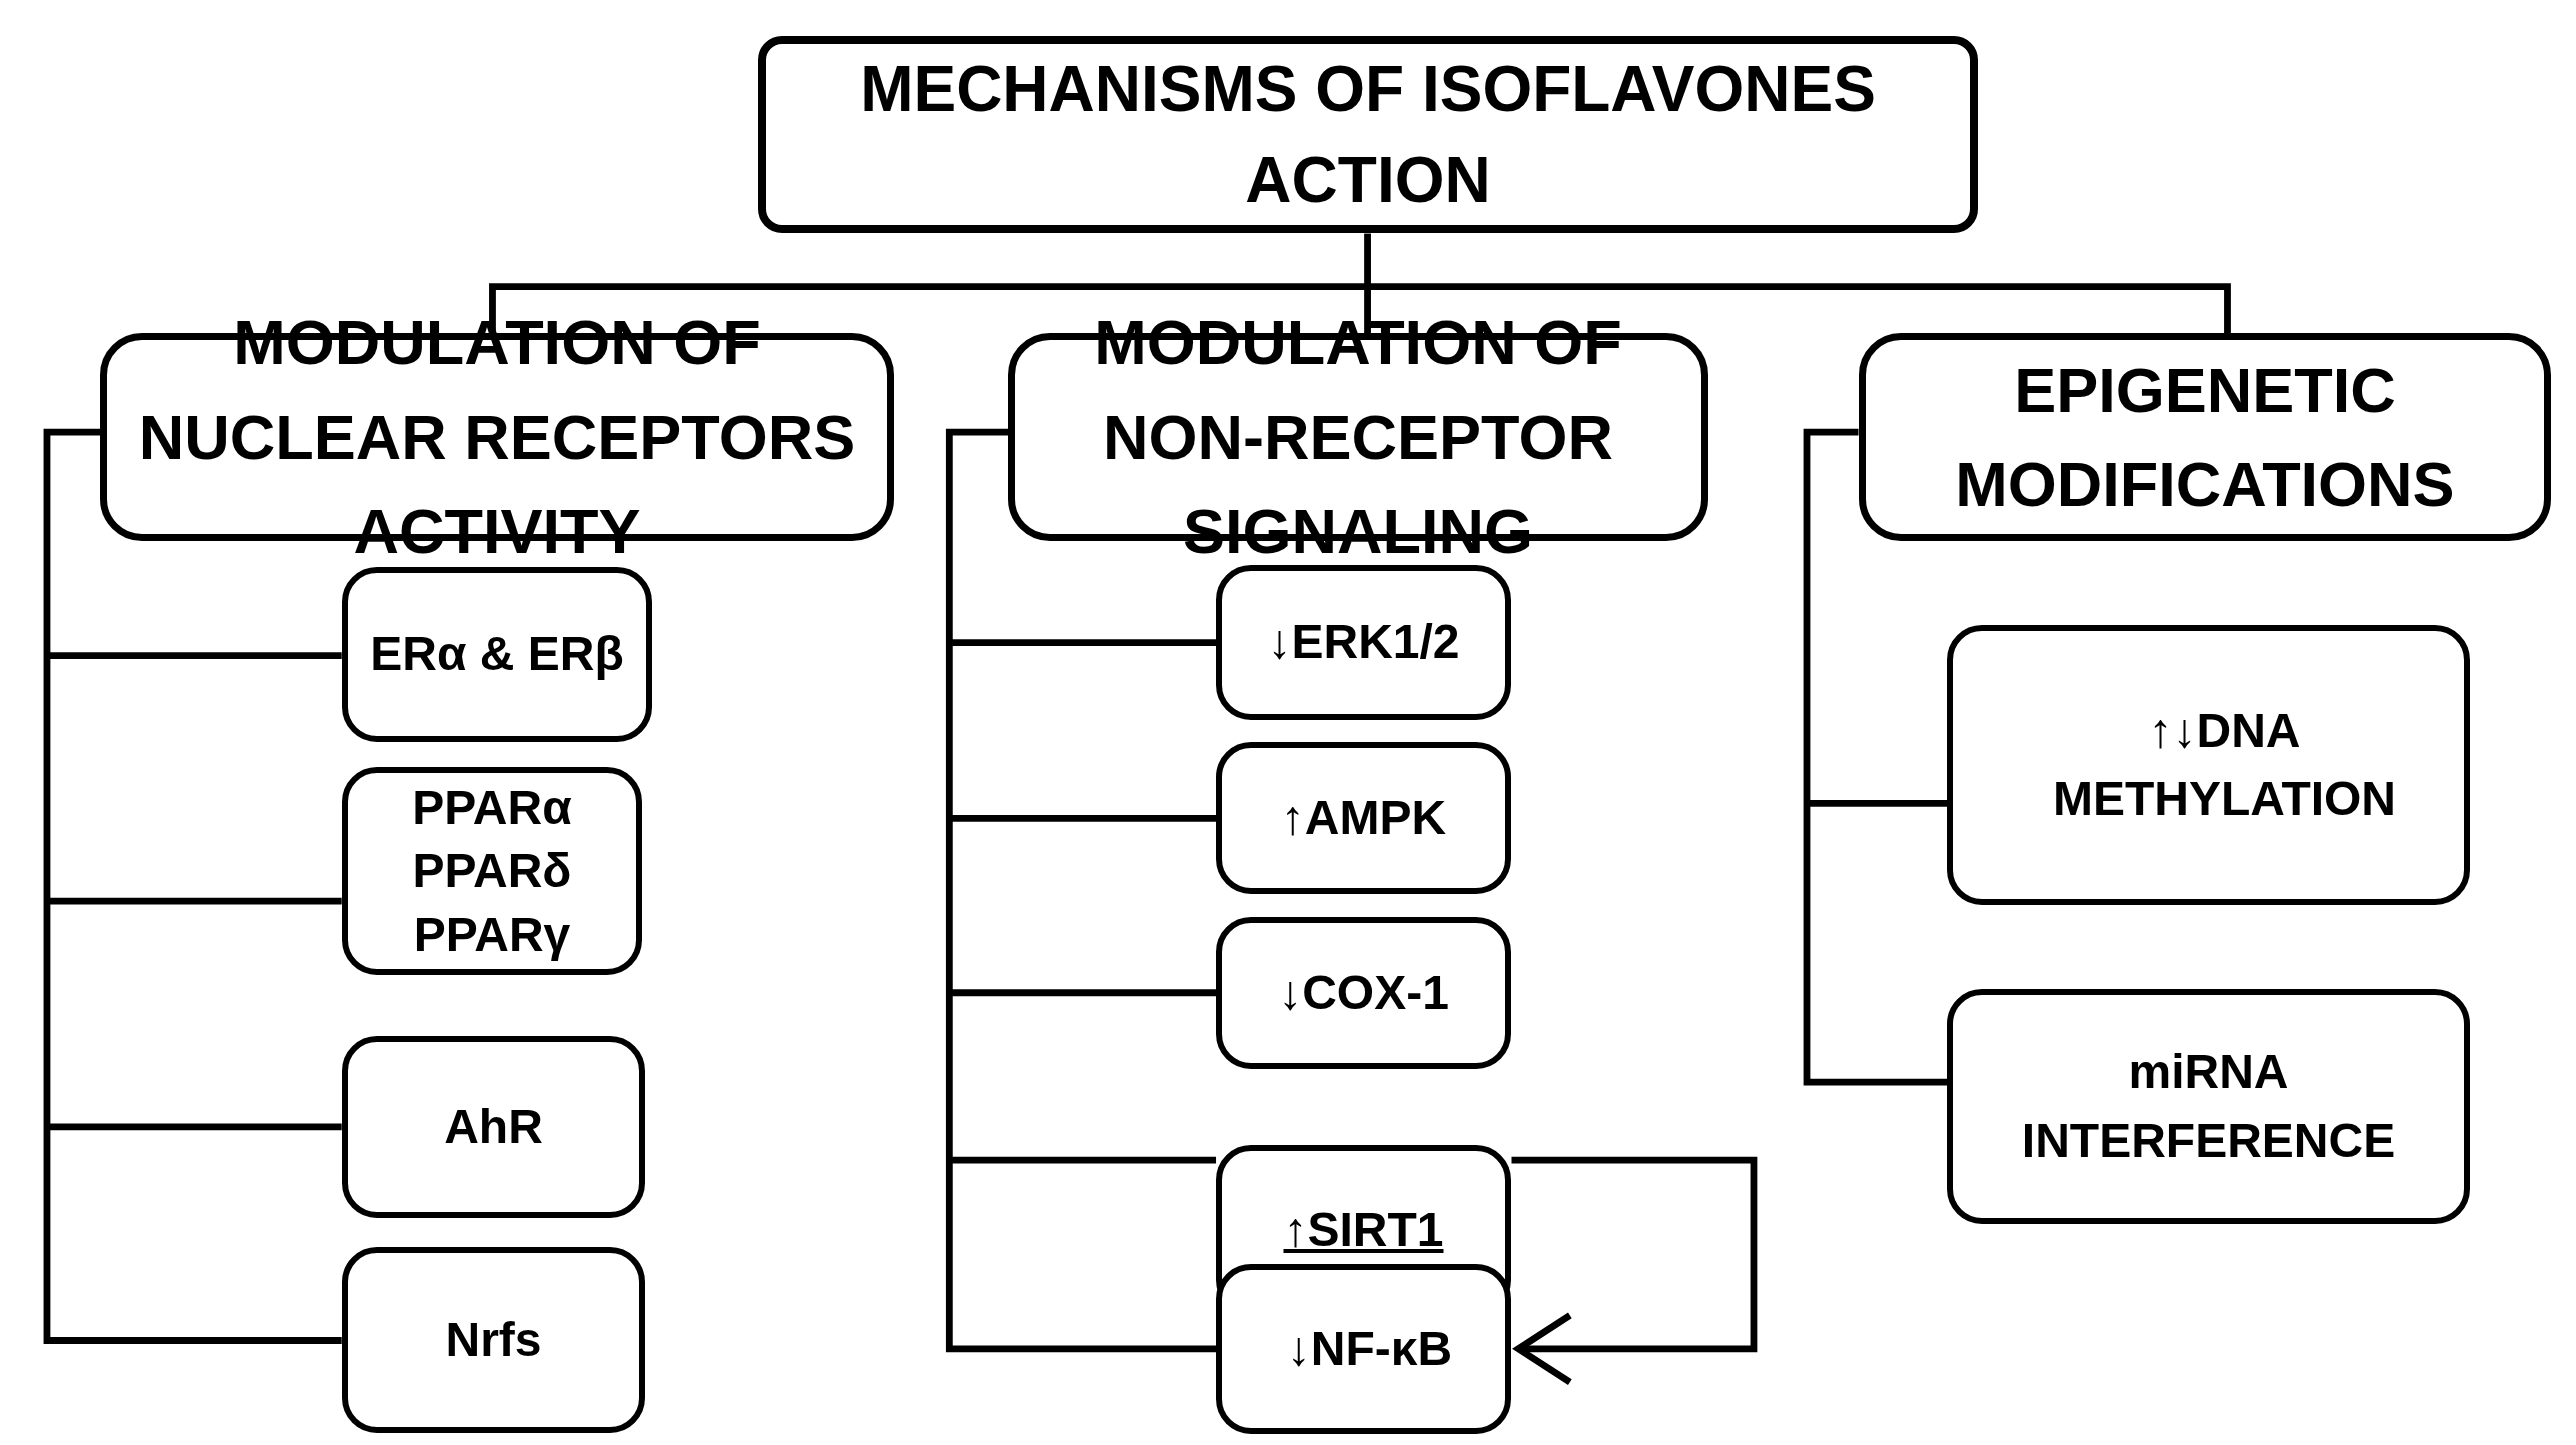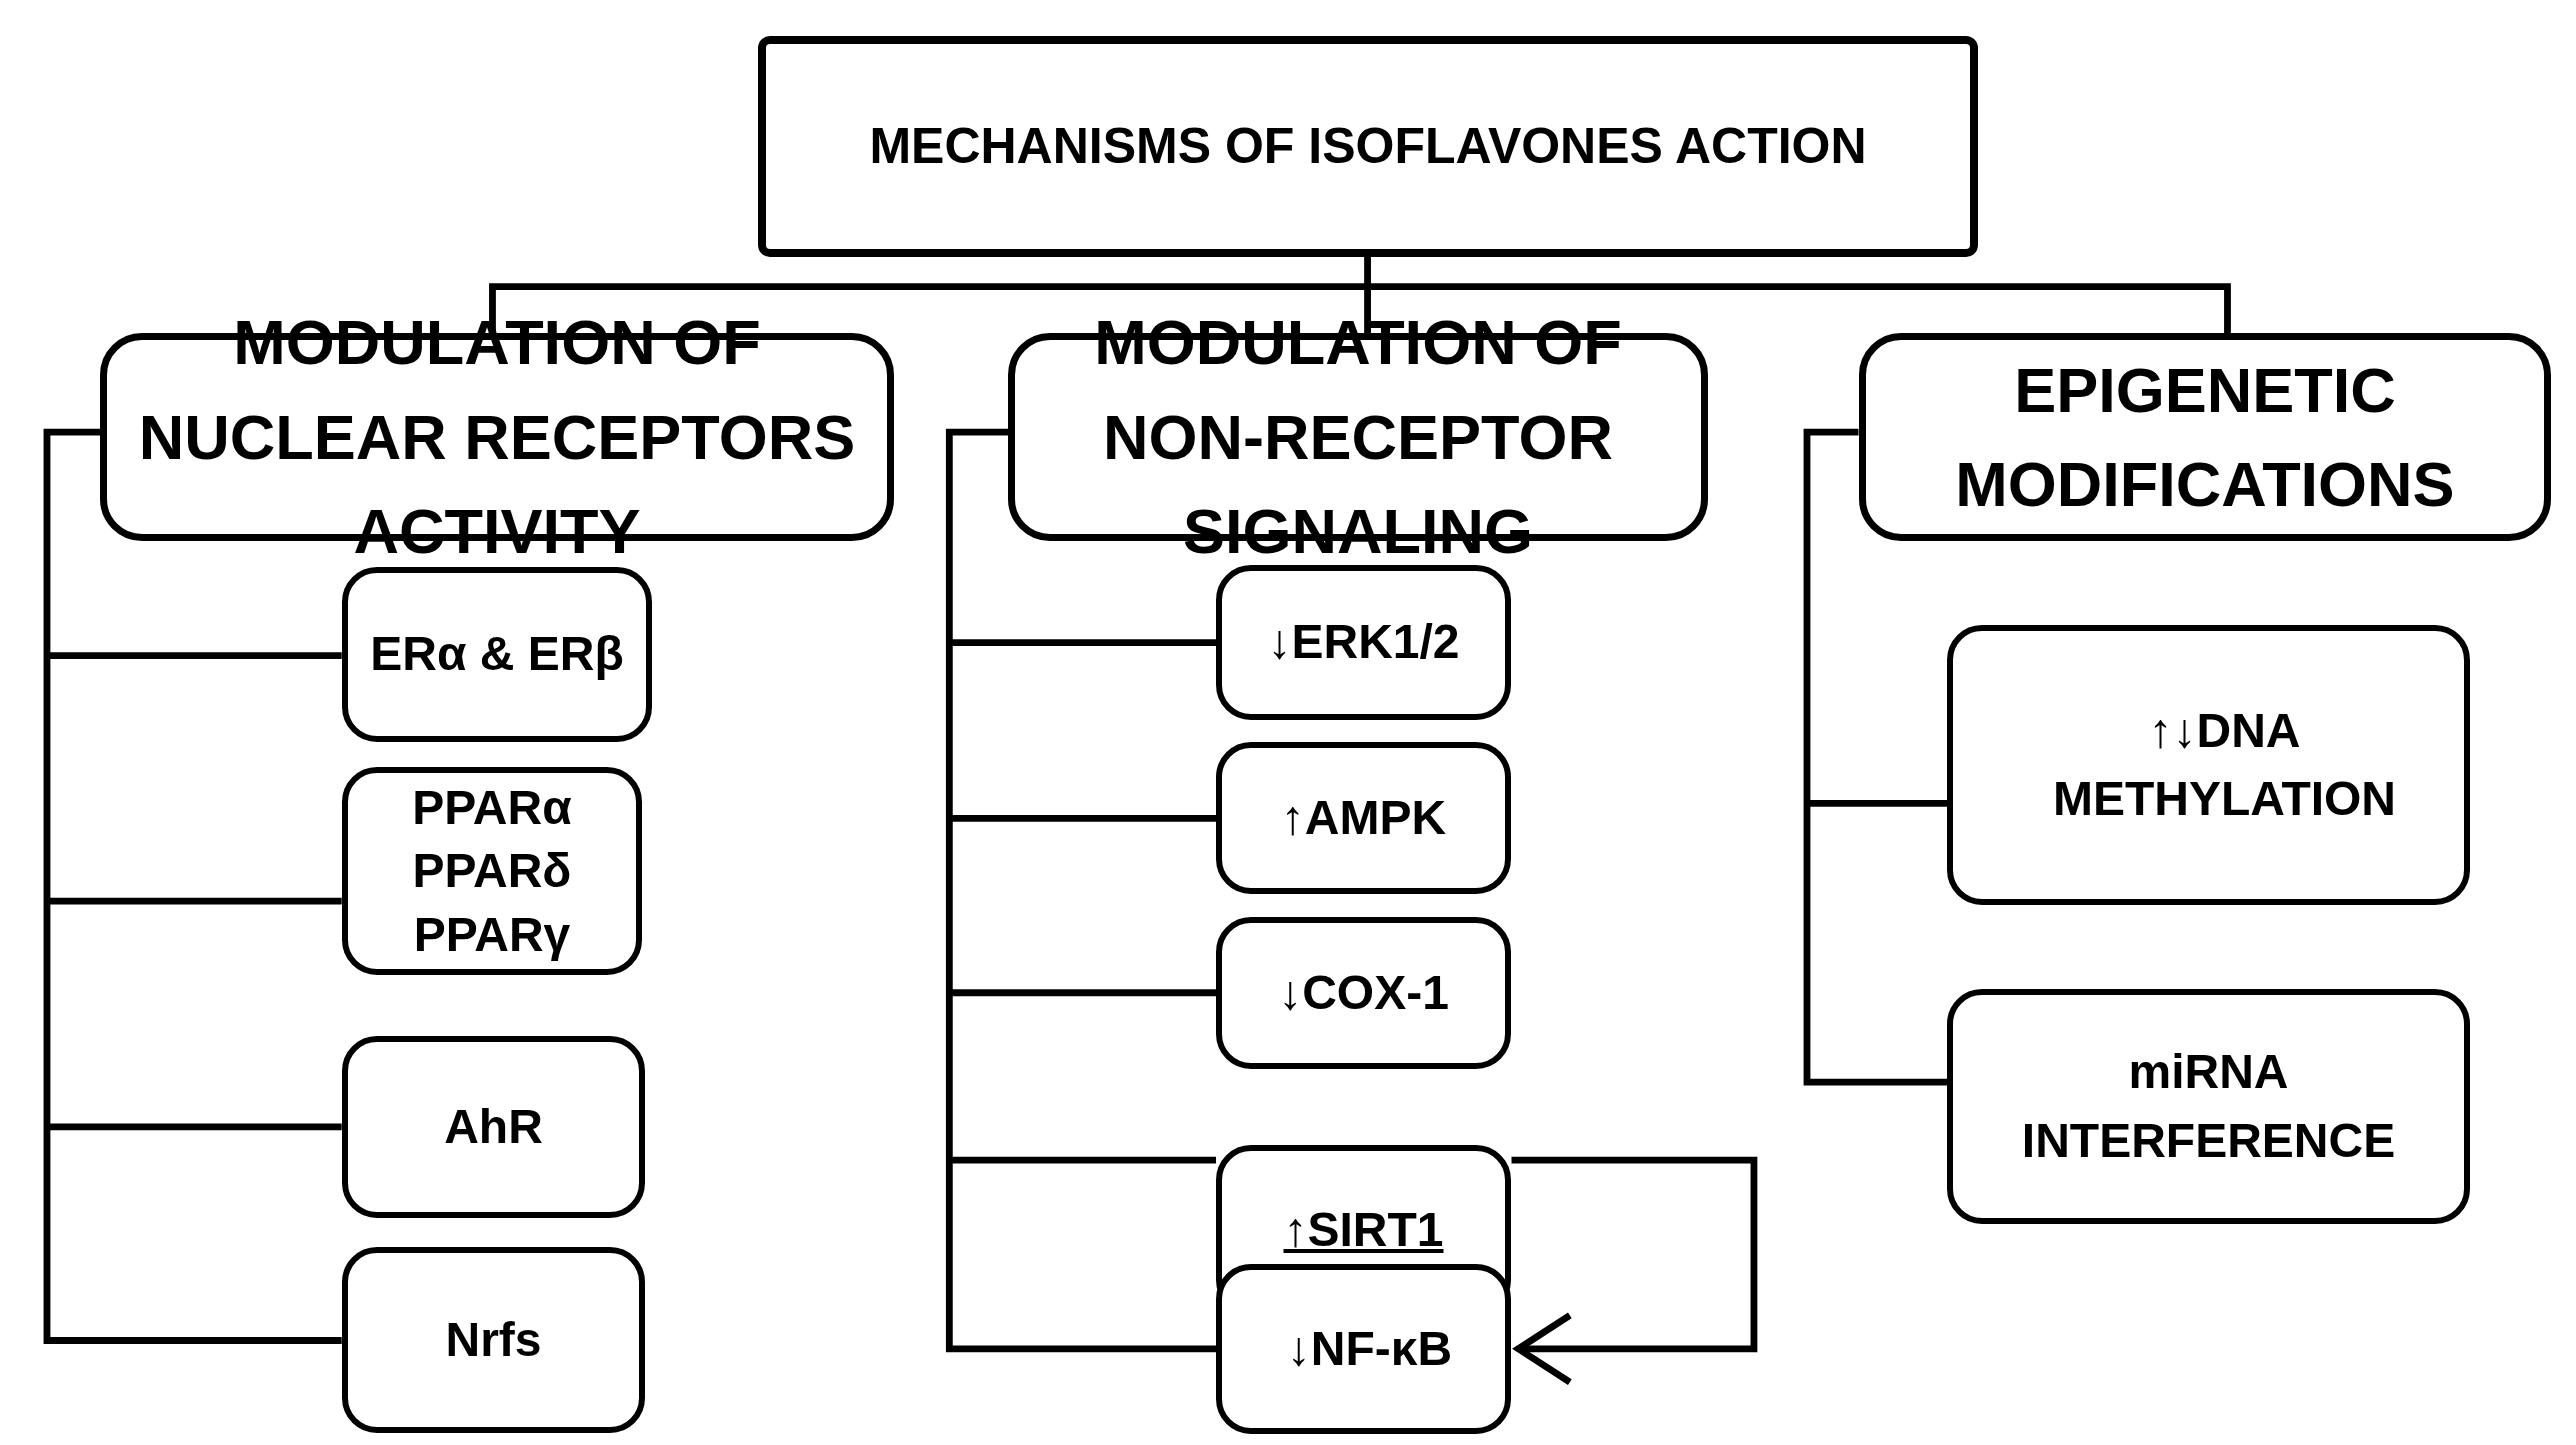--- a/index.html
+++ b/index.html
@@ -36,24 +36,24 @@
     align-items: center;
     justify-content: center;
     text-align: center;
     font-weight: bold;
     color: #000000;
     white-space: pre-line;
     line-height: 1.42;
   }
   .title-node {
     left: 758px; top: 36px;
-    width: 1220px; height: 221px;
+    width: 1220px; height: 197px;
     border-width: 8.3px;
-    border-radius: 12px;
-    font-size: 50px;
+    border-radius: 24px;
+    font-size: 64px;
     letter-spacing: 0px;
   }
   .branch-node {
     border-width: 7.6px;
     border-radius: 42px;
     font-size: 63px;
     line-height: 1.5;
   }
   #branch0 { left: 100px;  top: 333px; width: 794px; height: 208px; }
   #branch1 { left: 1008px; top: 333px; width: 700px;  height: 208px; }

